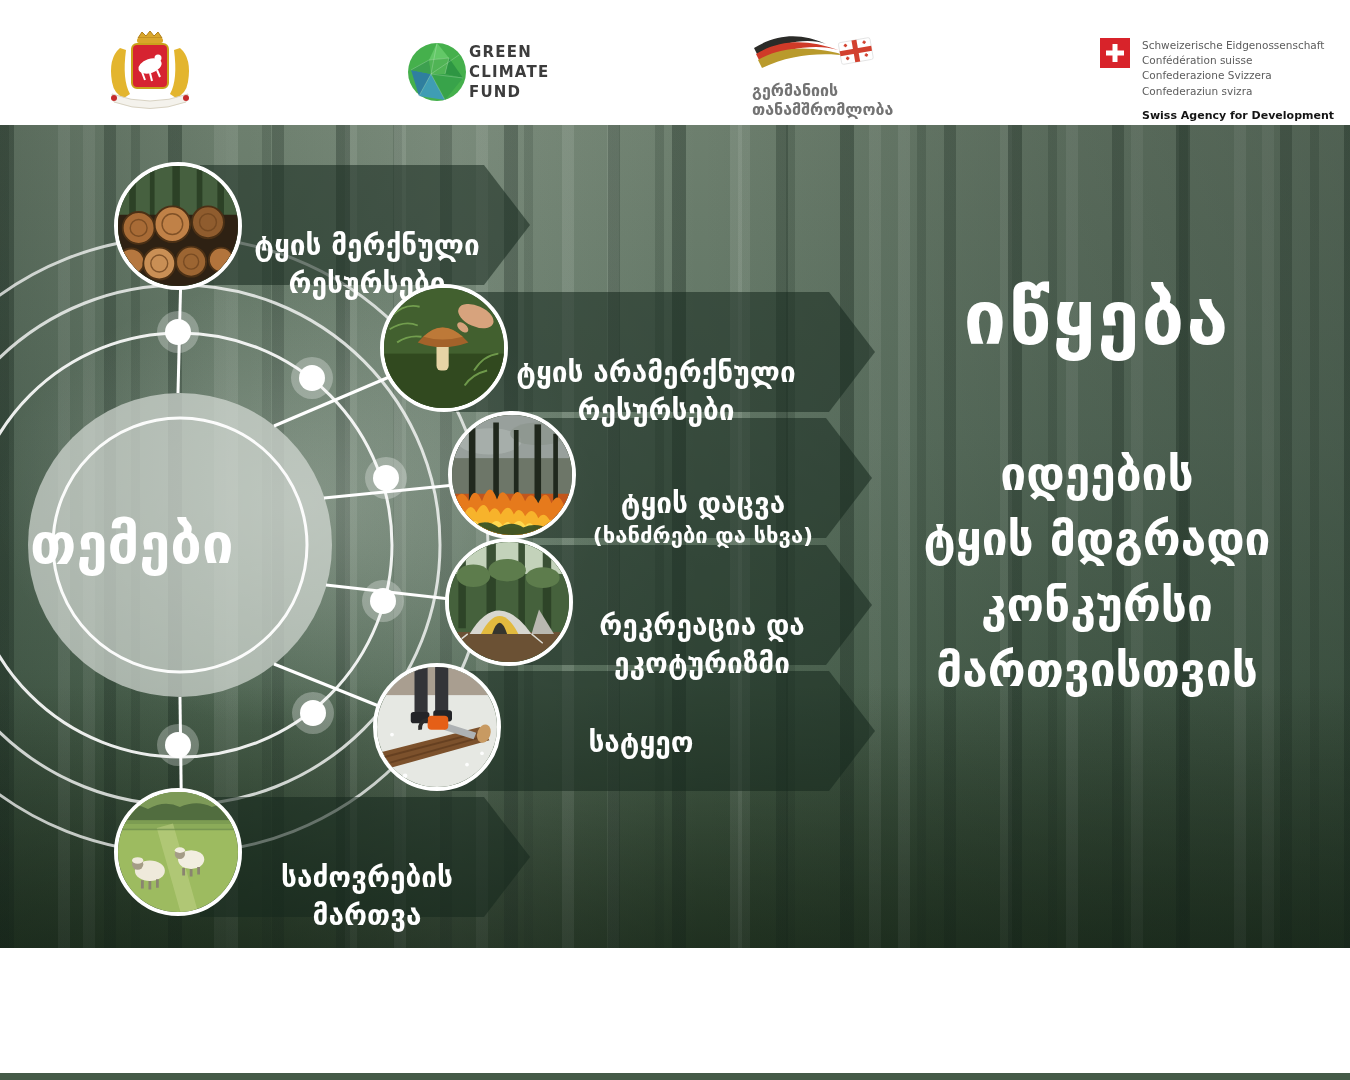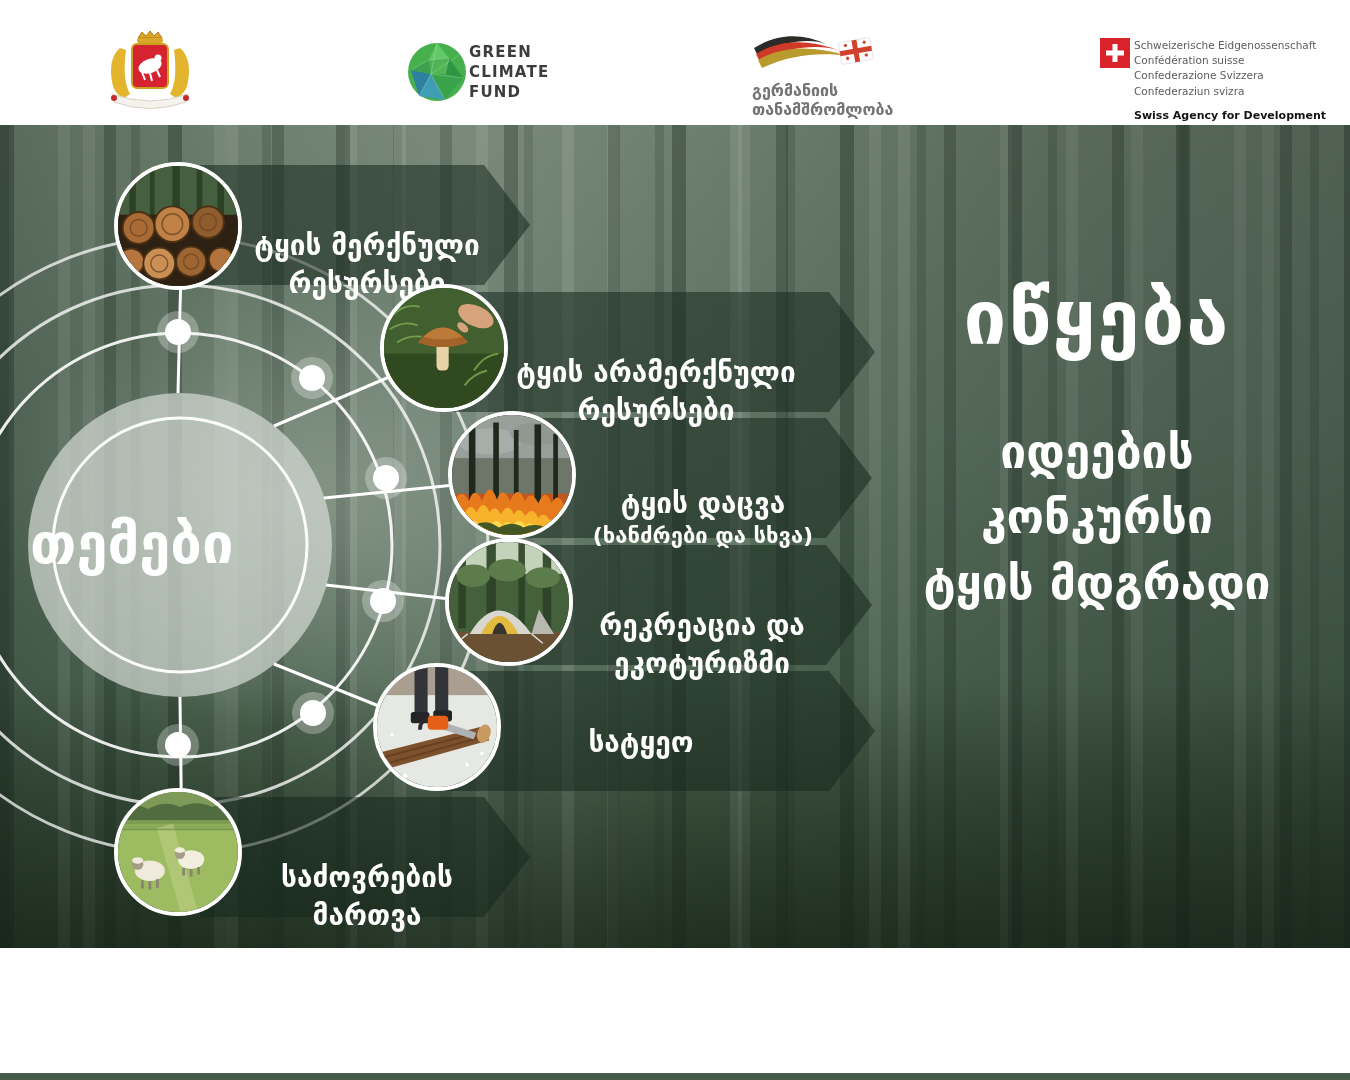--- a/index.html
+++ b/index.html
@@ -8,21 +8,21 @@
   .abs { position:absolute; }
 
   
   .header { position:absolute; top:0; left:0; width:1350px; height:125px; background:#ffffff; }
   .gcf-wrap { position:absolute; left:405px; top:40px; display:flex; align-items:center; }
   .gcf-text { margin-left:0; font-size:15px; font-weight:700; color:#3c3c3c; letter-spacing:1.2px; line-height:1.35; }
   .de-wrap { position:absolute; left:752px; top:30px; width:150px; }
   .de-geo { font-size:16px; font-weight:700; color:#737373; line-height:1.18; }
   .de-red { margin-top:4px; font-size:8.5px; font-weight:700; color:#d0342c; letter-spacing:0.4px; }
   .ch-wrap { position:absolute; left:1100px; top:38px; display:flex; }
-  .ch-text { margin-left:4px; }
+  .ch-text { margin-left:12px; }
   .ch-gray div { font-size:10.5px; color:#5c5c5c; line-height:1.45; }
   .ch-bold { margin-top:9px;text-align:center; }
   .ch-bold div { font-size:11px; font-weight:700; color:#141414; line-height:1.4; }
 
   
   .main { position:absolute; top:125px; left:0; width:1350px; height:823px; overflow:hidden; background-color:#647766; }
   .forest-bg { position:absolute; inset:0;
     background-image:
       linear-gradient(180deg, rgba(0,0,0,0) 68%, rgba(13,26,17,0.5) 100%),
       linear-gradient(90deg, rgba(20,35,26,0.22) 0%, rgba(20,35,26,0) 18%, rgba(235,240,235,0.10) 34%, rgba(20,35,26,0) 52%, rgba(20,35,26,0.22) 78%, rgba(20,35,26,0.32) 100%),
@@ -39,21 +39,21 @@
   .banner-label .l1, .banner-label .l2 { font-size:28px; line-height:1.34; }
   .banner-label .l2-small { font-size:22px; line-height:1.3; }
 
   .photo { position:absolute; width:128px; height:128px; border:4px solid #ffffff; border-radius:50%; overflow:hidden; background:#3a5236; }
   .photo svg { display:block; width:100%; height:100%; }
 
   .hub-label { position:absolute; left:30px; top:386px; width:300px; text-align:left; font-size:56px; font-weight:700; color:#ffffff; }
 
   .announce { position:absolute; left:867px; top:148px; width:460px; text-align:center; color:#ffffff; }
   .announce .headline { font-size:76px; font-weight:800; letter-spacing:2px; }
-  .announce .sub { margin-top:58px; font-size:46px; font-weight:700; line-height:1.42; }
+  .announce .sub { margin-top:80px; font-size:46px; font-weight:700; line-height:1.42; }
 
   
   .footer { position:absolute; top:948px; left:0; width:1350px; height:125px; background:#ffffff; }
   .strip { position:absolute; top:1073px; left:0; width:1350px; height:7px; background:#455a47; }
 </style>
 </head>
 <body>
 
 <div class="poster">
 
@@ -356,22 +356,23 @@
         <path d="M70 81 v8 M78 82 v8 M86 80 v8" stroke="#8a8470" stroke-width="3"></path>
       </svg>
     </div>
 
     <div class="hub-label">თემები</div>
 
     <div class="announce">
       <div class="headline">იწყება</div>
       <div class="sub">
         <div>იდეების</div>
+        <div>ტყის მდგრადი</div>
         <div>კონკურსი</div>
-        <div>ტყის მდგრადი</div>
+        <div>მართვისთვის</div>
       </div>
     </div>
   </div>
 
   <div class="footer">
 
     
 
     
 

